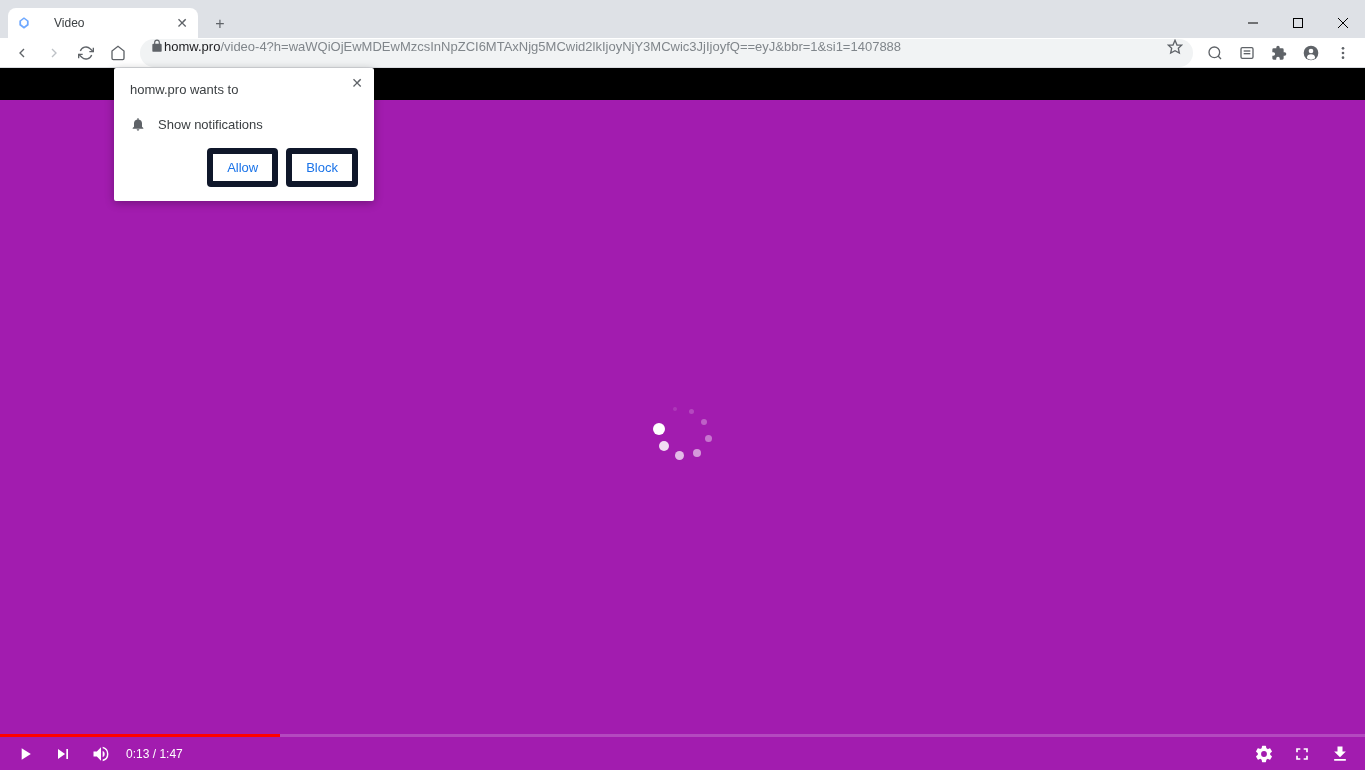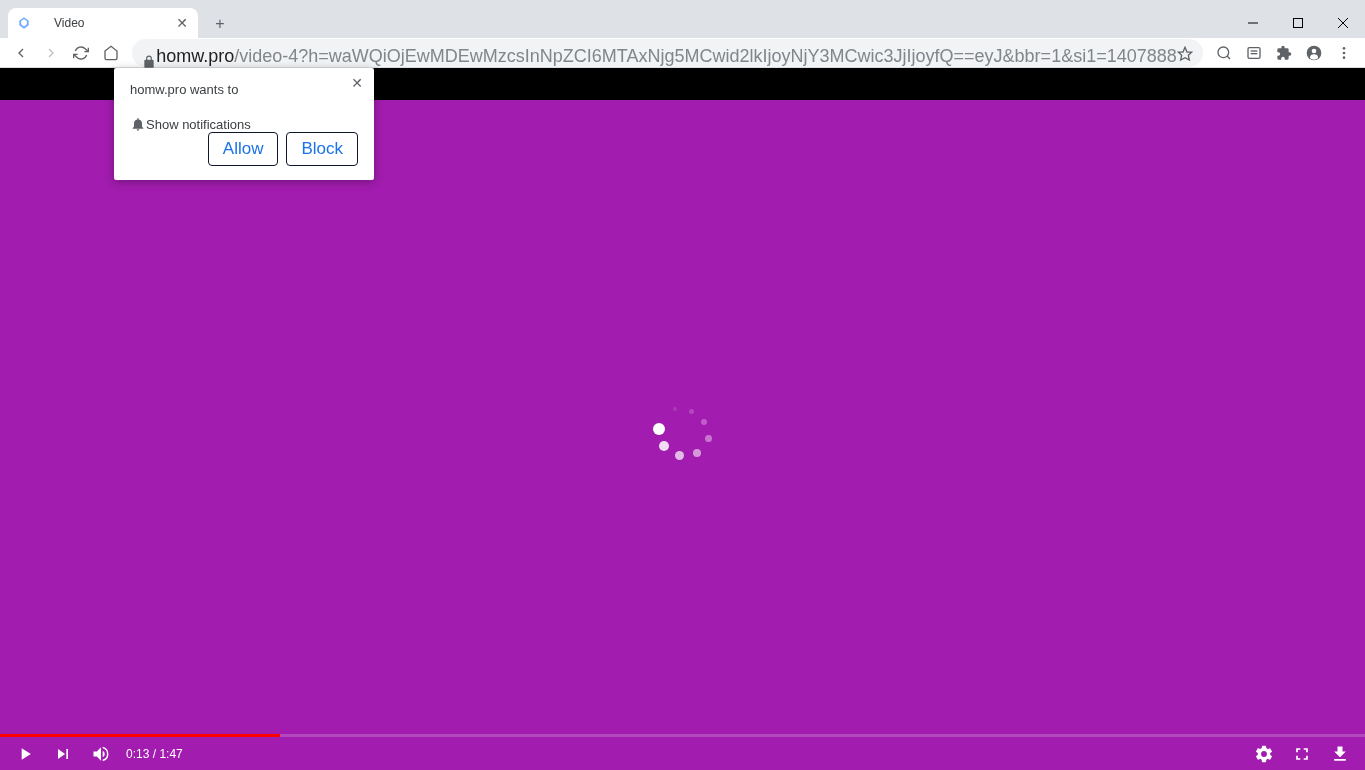--- a/index.html
+++ b/index.html
@@ -147,25 +147,25 @@
       width: 16px;
       height: 16px;
     }
     
     .omnibox {
       flex: 1;
       height: 28px;
       background: #f1f3f4;
       border-radius: 14px;
       display: flex;
-      align-items: flex-end;
+      align-items: flex-start;
       padding: 0 10px;
       gap: 0;
       margin: 0 4px;
-      font-size: 18px;
+      font-size: 13px;
       color: #80868b;
     }
     
     .omnibox-lock {
       width: 14px;
       height: 14px;
       color: #5f6368;
     }
     
     .omnibox-text {
@@ -238,41 +238,42 @@
     }
     
     .notif-title {
       font-size: 13px;
       margin-bottom: 19px;
     }
     
     .notif-row {
       display: flex;
       align-items: center;
-      gap: 0;
+      gap: 12px;
+      margin-bottom: 16px;
     }
     
     .notif-bell {
       width: 16px;
       height: 16px;
       color: #5f6368;
     }
     
     .notif-buttons {
       display: flex;
       justify-content: flex-end;
       gap: 8px;
     }
     
     .notif-btn {
       padding: 6px 14px;
-      border: 1px solid #0f172a;
+      border: 6px solid #0f172a;
       background: #fff;
       color: #1a73e8;
-      font-size: 17px;
+      font-size: 13px;
       border-radius: 4px;
       cursor: pointer;
     }
     
     
     .spinner {
       position: absolute;
       top: 50%;
       left: 50%;
       width: 60px;

